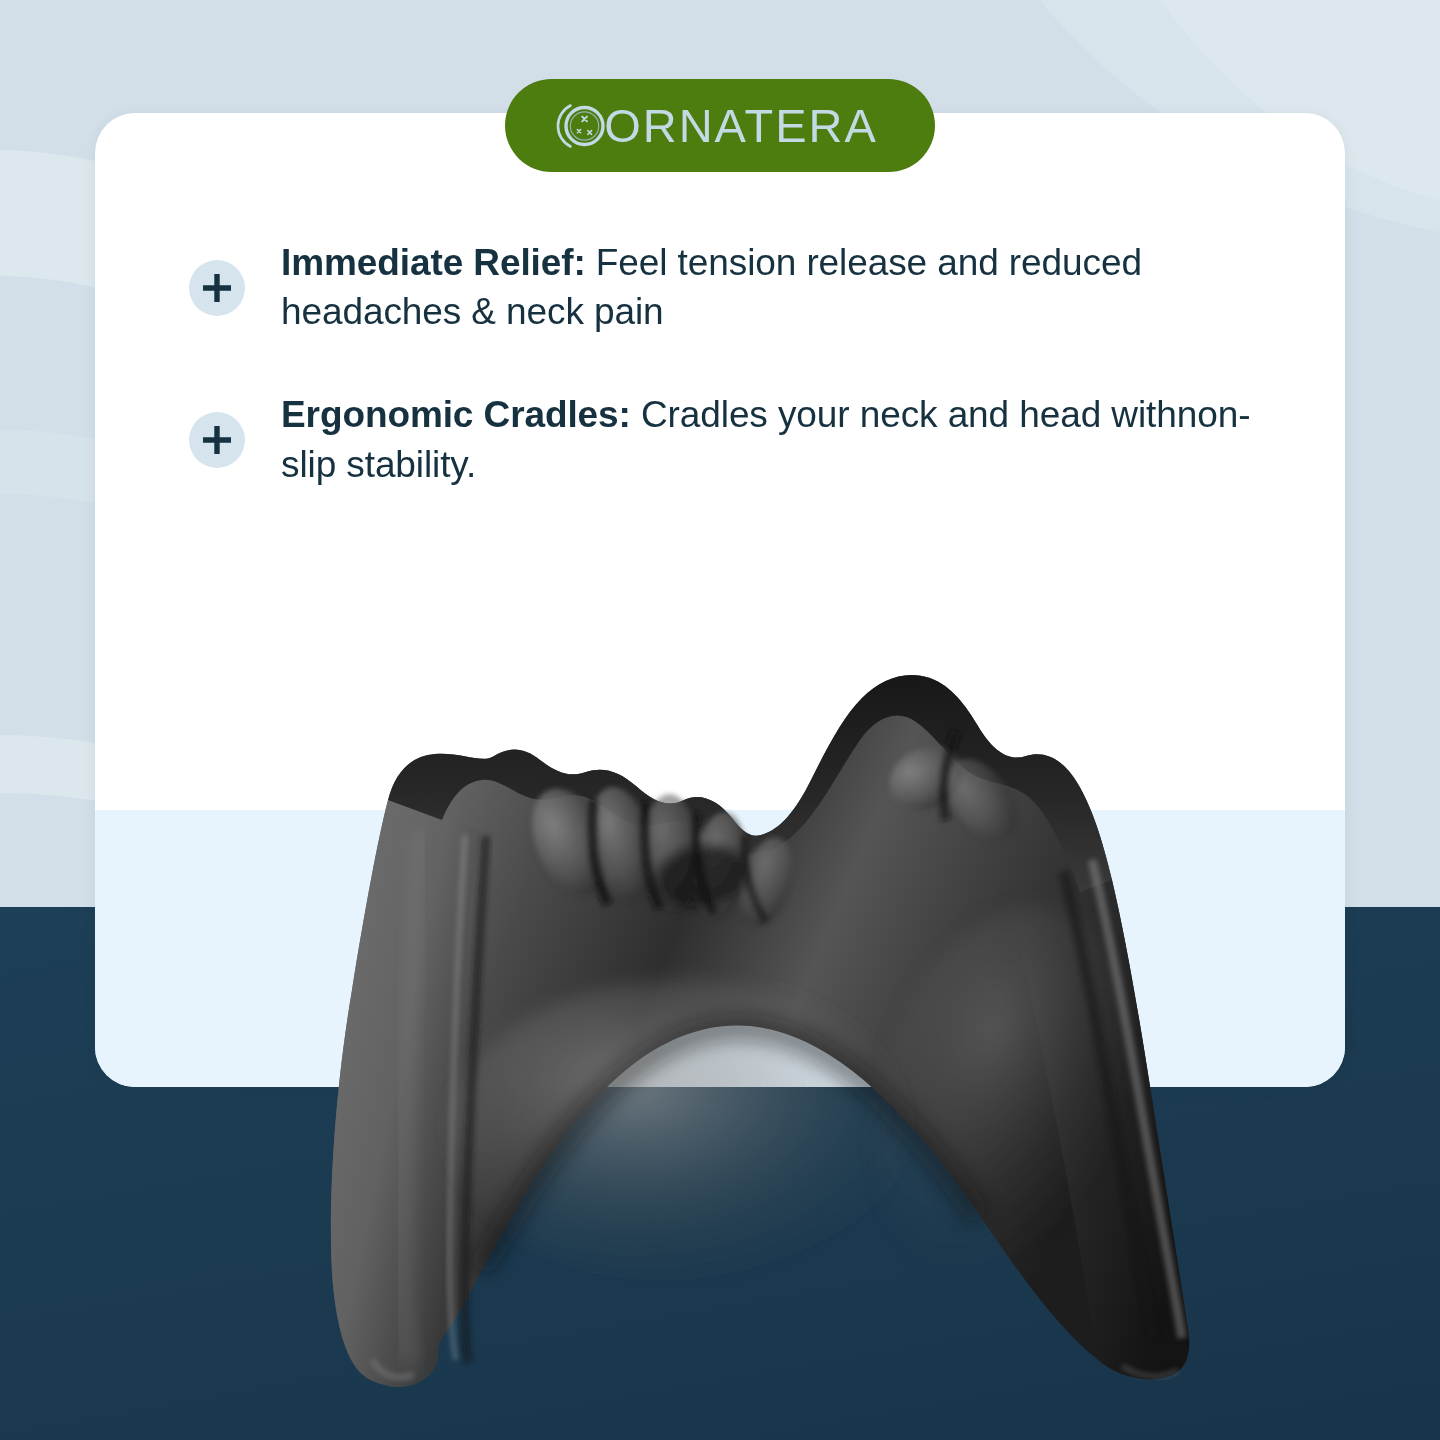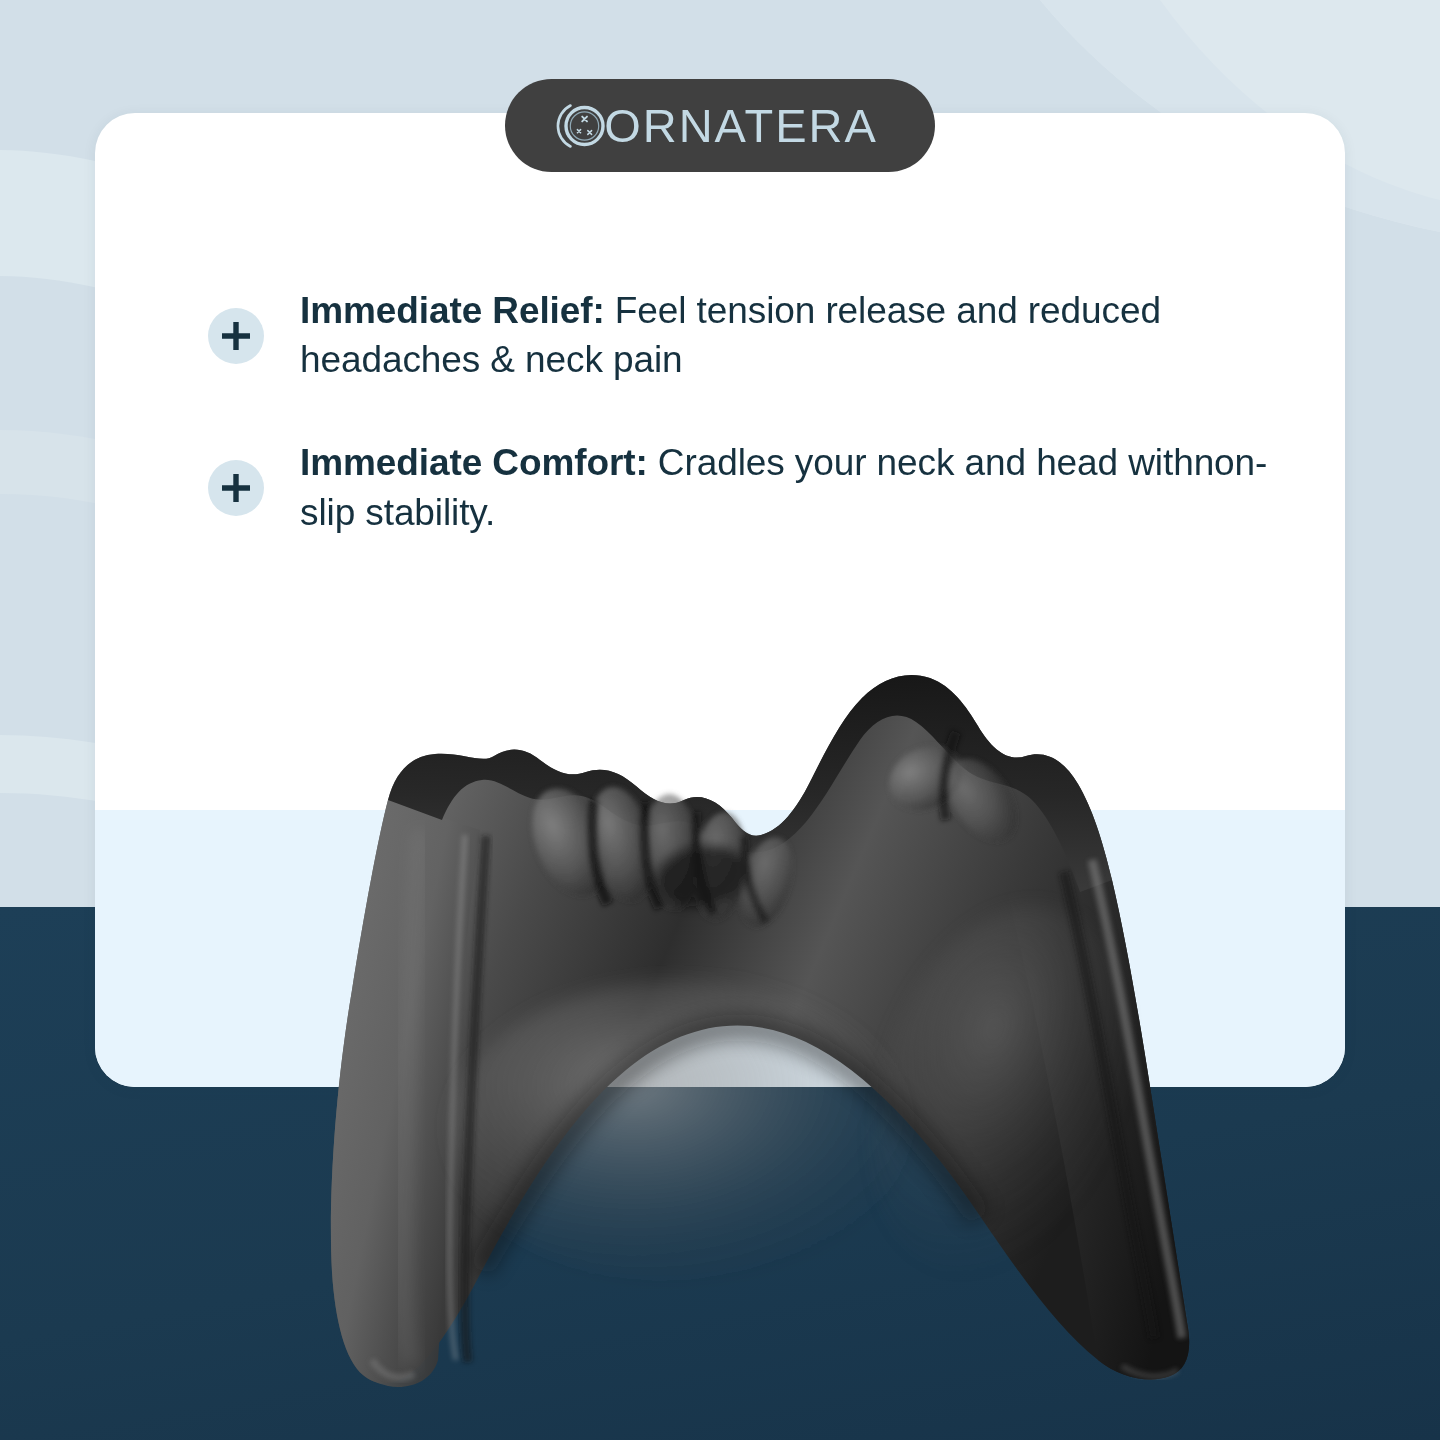--- a/index.html
+++ b/index.html
@@ -25,33 +25,33 @@
     box-shadow:0 2px 14px rgba(20,50,70,.07);
   }
   #card-lower {
     position:absolute; left:0; top:697px; width:1250px; height:277px;
     background:#e7f4fd;
   }
 
   
   #logo-pill {
     position:absolute; left:505px; top:79px; width:430px; height:93px;
-    border-radius:47px; background:#404040;
+    border-radius:47px; background:#4d7c0f;
     display:flex; align-items:center; justify-content:center; gap:0px;
     z-index:6;
   }
   #logo-mark { width:56px; height:56px; margin-right:2px; flex:0 0 auto; display:block; }
   #logo-word {
     color:#c3d9e4; font-size:47px; letter-spacing:2.0px; font-weight:400;
     line-height:1; white-space:nowrap; position:relative; left:-8px;
   }
 
   
   #bullets {
-    position:absolute; left:208px; top:238px; width:1070px; z-index:5;margin-top:48px;
+    position:absolute; left:189px; top:238px; width:1070px; z-index:5;
   }
   .bullet-row { display:flex; align-items:flex-start; margin-bottom:54px; }
   .bullet-row:last-child { margin-bottom:0; }
   .bullet-icon {
     flex:0 0 auto; width:56px; height:56px; border-radius:50%;
     background:#d6e5ed; position:relative; margin-top:22px;
   }
   .bullet-icon svg { position:absolute; left:0; top:0; }
   .bullet-text {
     margin-left:36px; font-size:37px; line-height:1.33; color:#16313f;
@@ -121,21 +121,21 @@
     </div>
   </div>
 
   <div class="bullet-row">
     <span class="bullet-icon">
       <svg width="56" height="56" viewBox="0 0 56 56">
         <path d="M28 14 L28 42 M14 28 L42 28" stroke="#16313f" stroke-width="5.4" stroke-linecap="butt"></path>
       </svg>
     </span>
     <div class="bullet-text">
-      <span class="lead">Immediate Comfort:</span><span> Cradles your neck and head withnon-slip stability.</span>
+      <span class="lead">Ergonomic Cradles:</span><span> Cradles your neck and head withnon-slip stability.</span>
     </div>
   </div>
 
 
 </div>
 
 <svg id="product" viewBox="0 0 1290 780">
   <defs>
     <linearGradient id="gBodyMain" x1="0" y1="0" x2="1" y2="0.35">
       <stop offset="0" stop-color="#5e5e5e"></stop>

